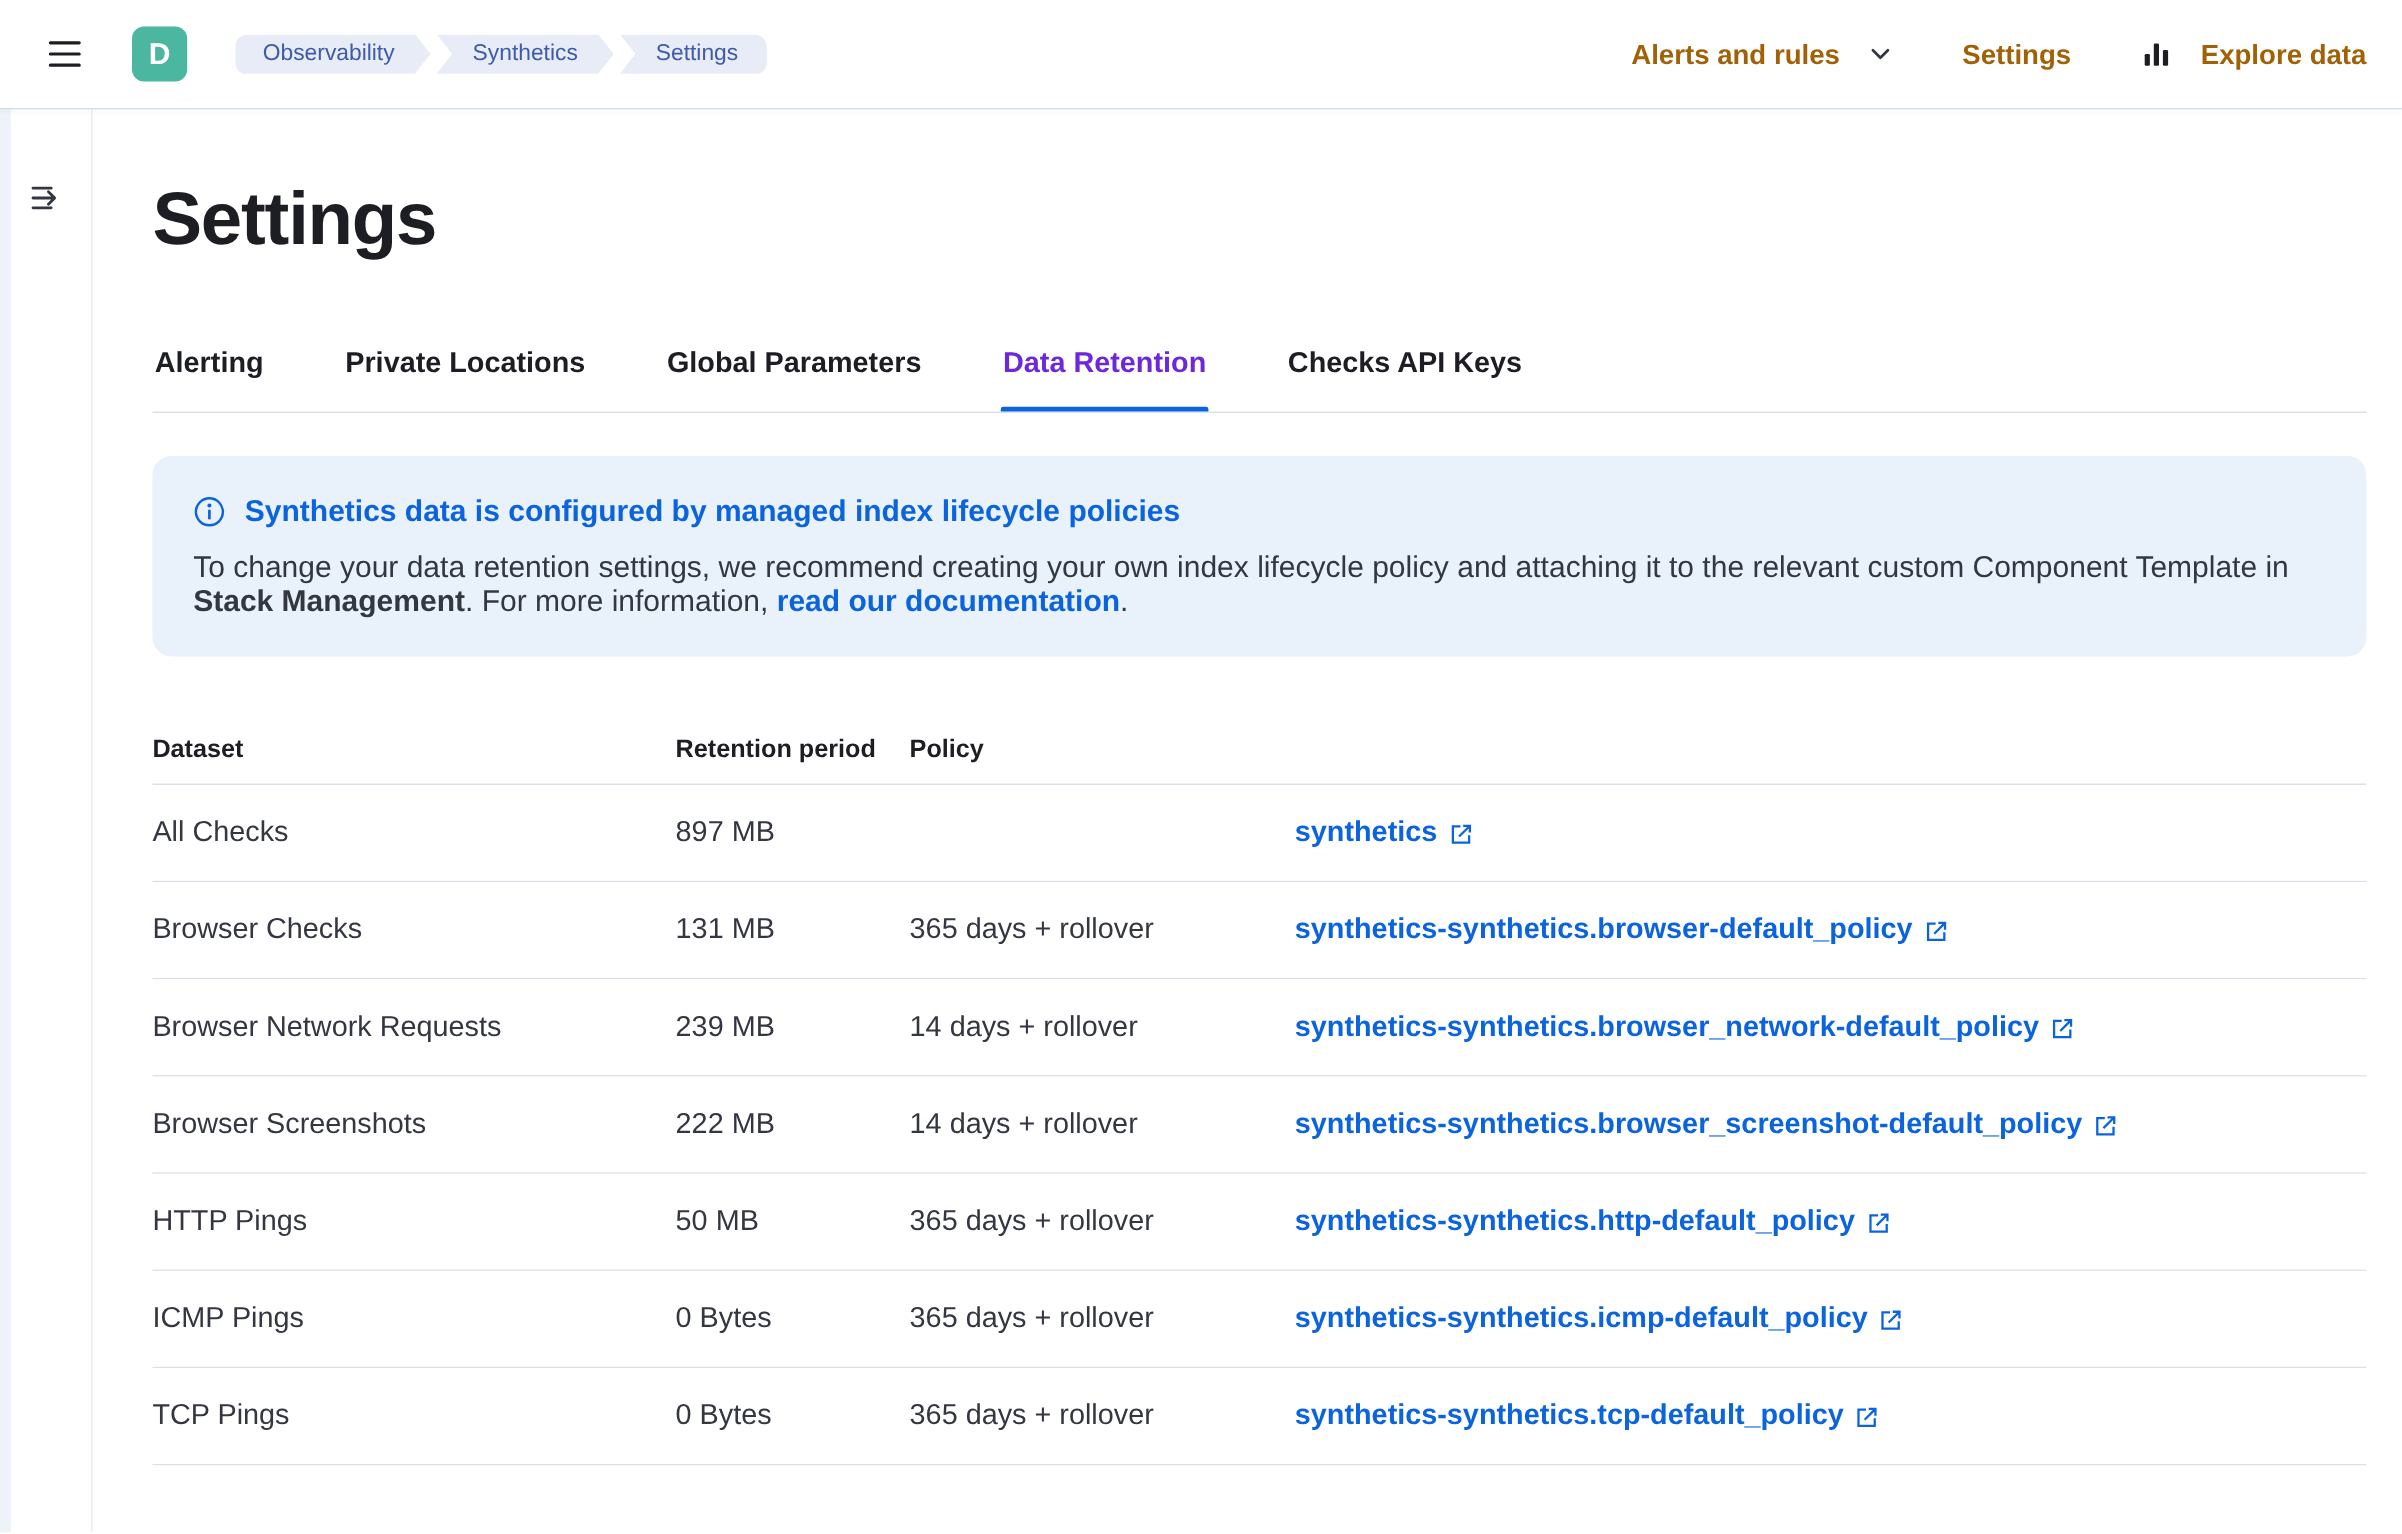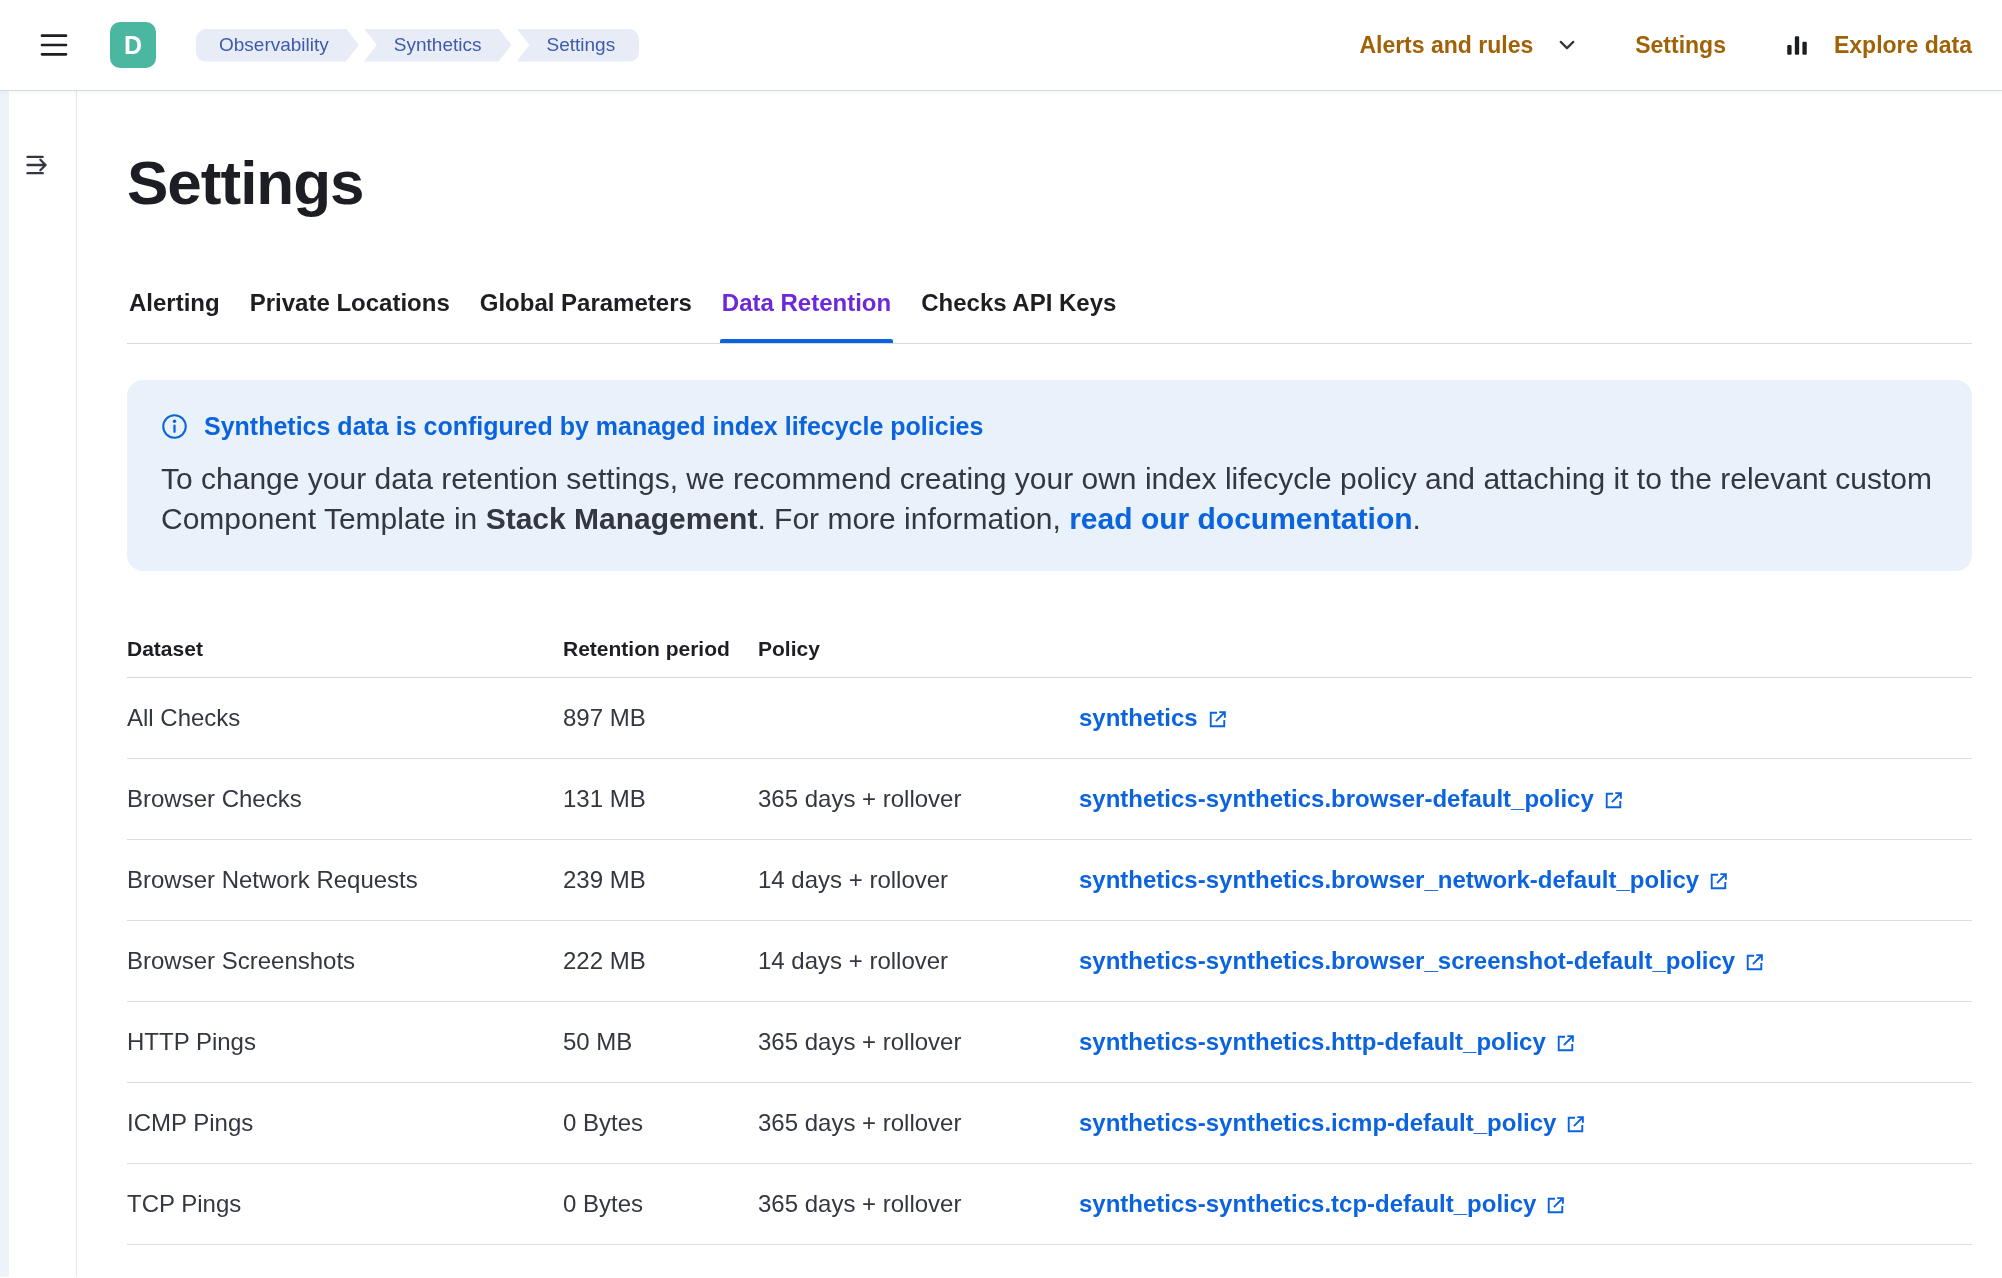--- a/index.html
+++ b/index.html
@@ -68,21 +68,21 @@
   .rail-btn { display: block; margin: 60px auto 0 auto; color: #343741; }
 
   .content { flex: 1; padding: 56px 30px 0 50px; overflow: hidden; }
   h1.page-title {
     margin: 0 0 62px 0;
     font-size: 62px; line-height: 72px; font-weight: 700;
     letter-spacing: -1px; color: #1D1E24;
   }
 
   
-  .tabs { display: flex; gap: 26px; border-bottom: 1px solid #D3DAE6; }
+  .tabs { display: flex; gap: 64px; border-bottom: 1px solid #D3DAE6; }
   .tab {
     position: relative;
     font-size: 24px; font-weight: 700; color: #1D1E24;
     padding: 8px 2px 26px 2px; cursor: pointer; white-space: nowrap;
   }
   .tab.active { color: #6d28d9; }
   .tab.active::after {
     content: ""; position: absolute; left: 0; right: 0; bottom: 0;
     height: 4px; background: #0B64DD; border-radius: 2px 2px 0 0;
   }
@@ -90,21 +90,21 @@
   
   .callout {
     margin-top: 36px;
     background: #E9F1FA; border-radius: 16px;
     padding: 32px 34px 32px 34px;
   }
   .callout-head { display: flex; align-items: center; gap: 16px; color: #0B64DD; }
   .callout-title { font-size: 25px; font-weight: 700; }
   .callout-body {
     margin: 18px 0 0 0; max-width: 1780px;
-    font-size: 30px; line-height: 40px; color: #333740;
+    font-size: 25px; line-height: 28px; color: #333740;
   }
   .callout-body strong { font-weight: 700; }
   .doc-link { color: #0B64DD; font-weight: 600; text-decoration: none; cursor: pointer; }
 
   
   .table { margin-top: 52px; width: 100%; }
   .trow {
     display: grid;
     grid-template-columns: 436px 195px 321px 1fr;
     align-items: center;

